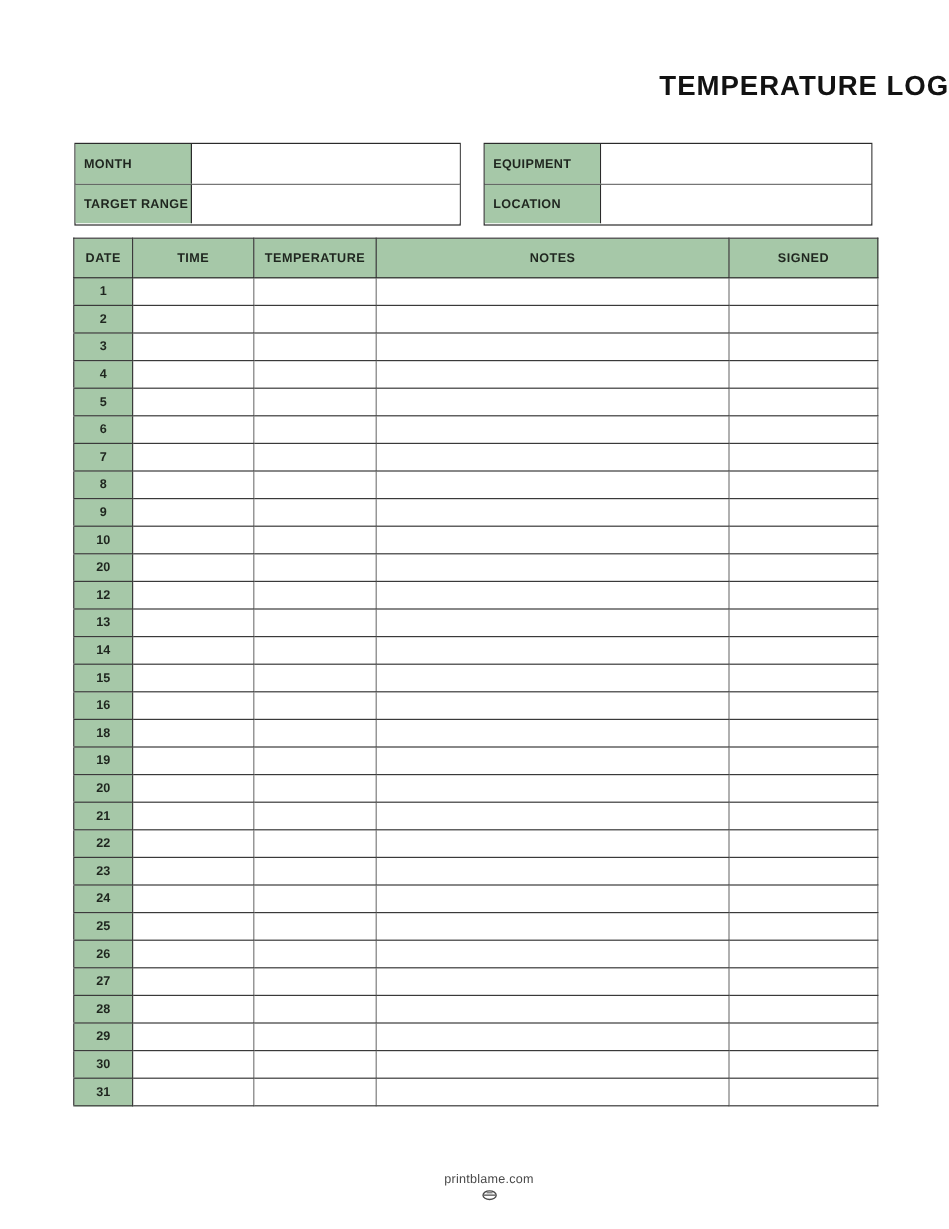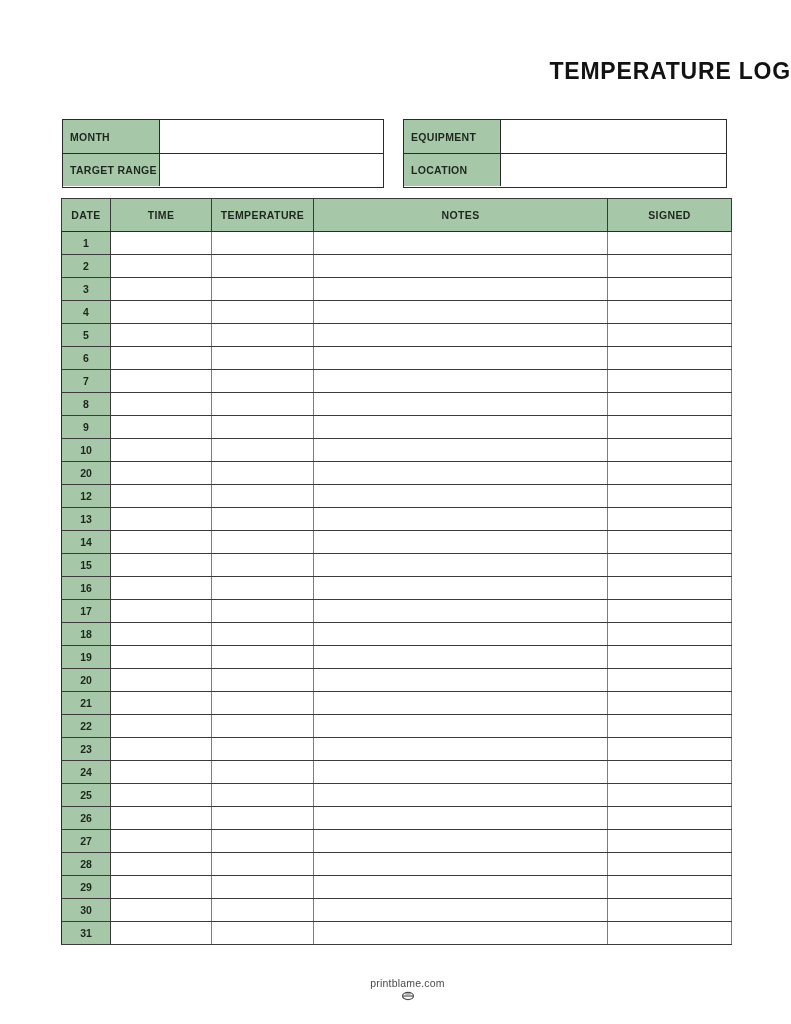--- a/index.html
+++ b/index.html
@@ -272,27 +272,20 @@
           <td></td>
         </tr>
         <tr>
           <th class="date-cell">16</th>
           <td></td>
           <td></td>
           <td></td>
           <td></td>
         </tr>
         <tr>
-          <th class="date-cell">17</th>
-          <td></td>
-          <td></td>
-          <td></td>
-          <td></td>
-        </tr>
-        <tr>
           <th class="date-cell">18</th>
           <td></td>
           <td></td>
           <td></td>
           <td></td>
         </tr>
         <tr>
           <th class="date-cell">19</th>
           <td></td>
           <td></td>

